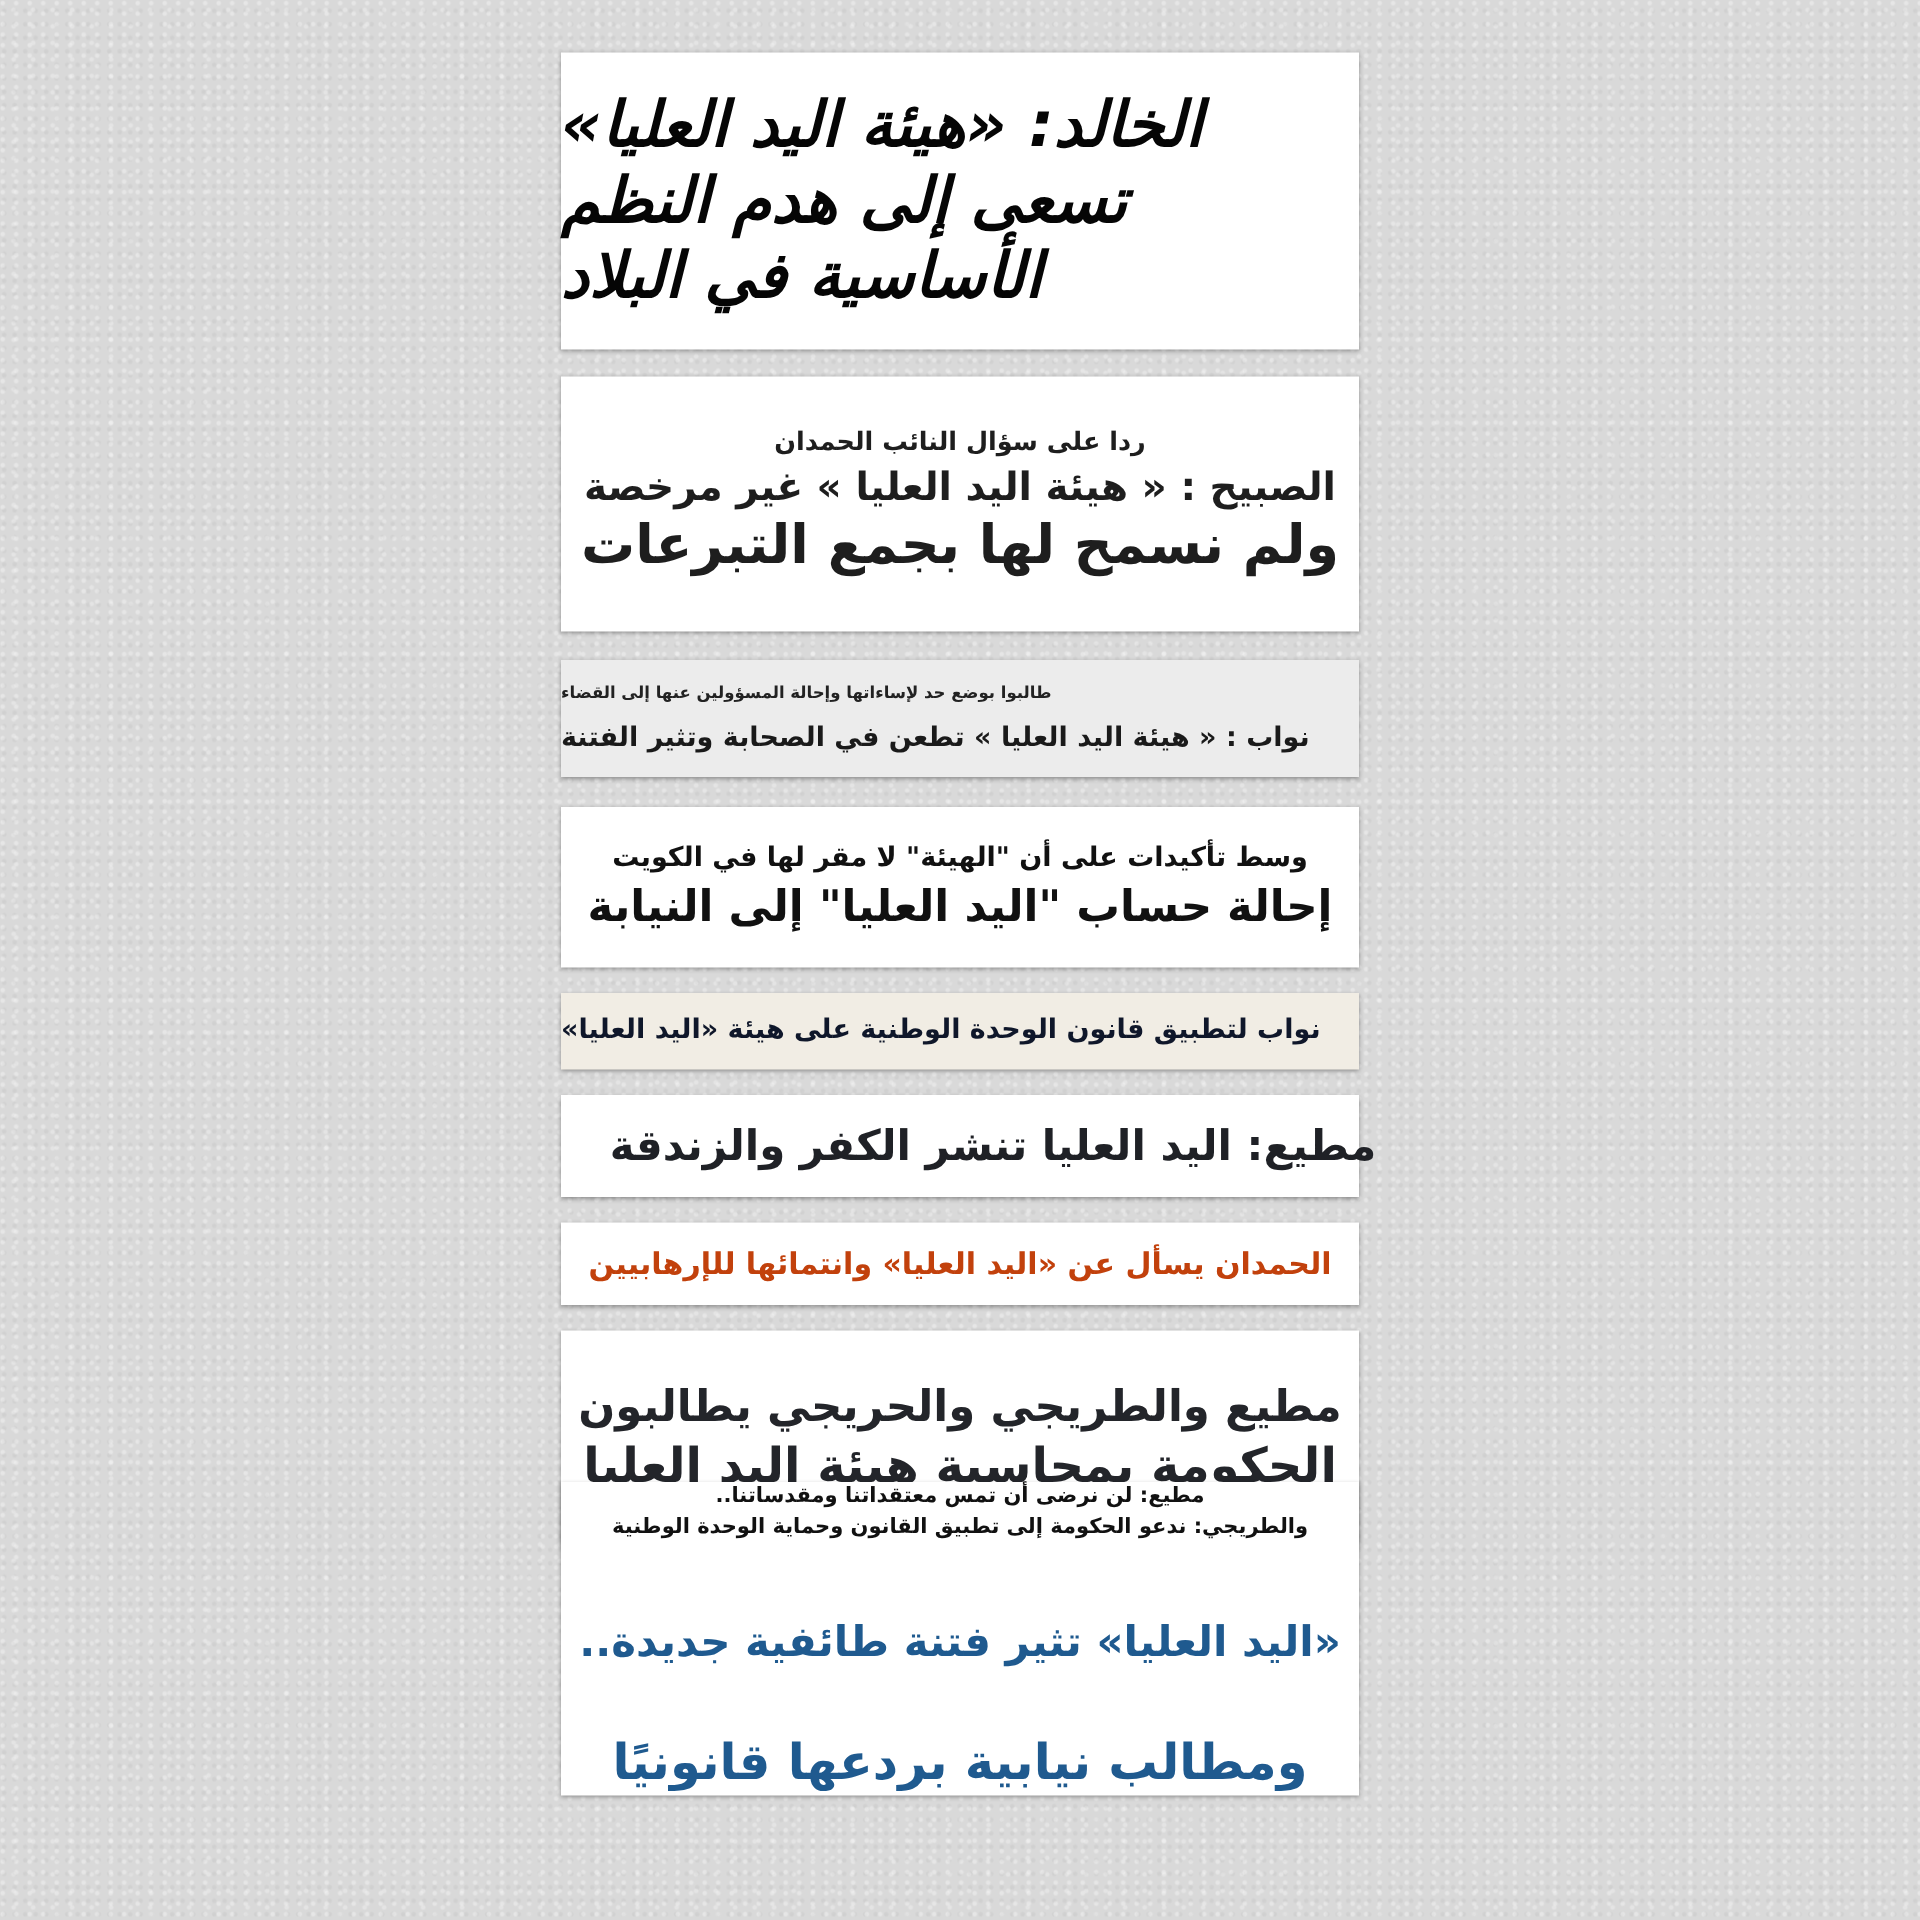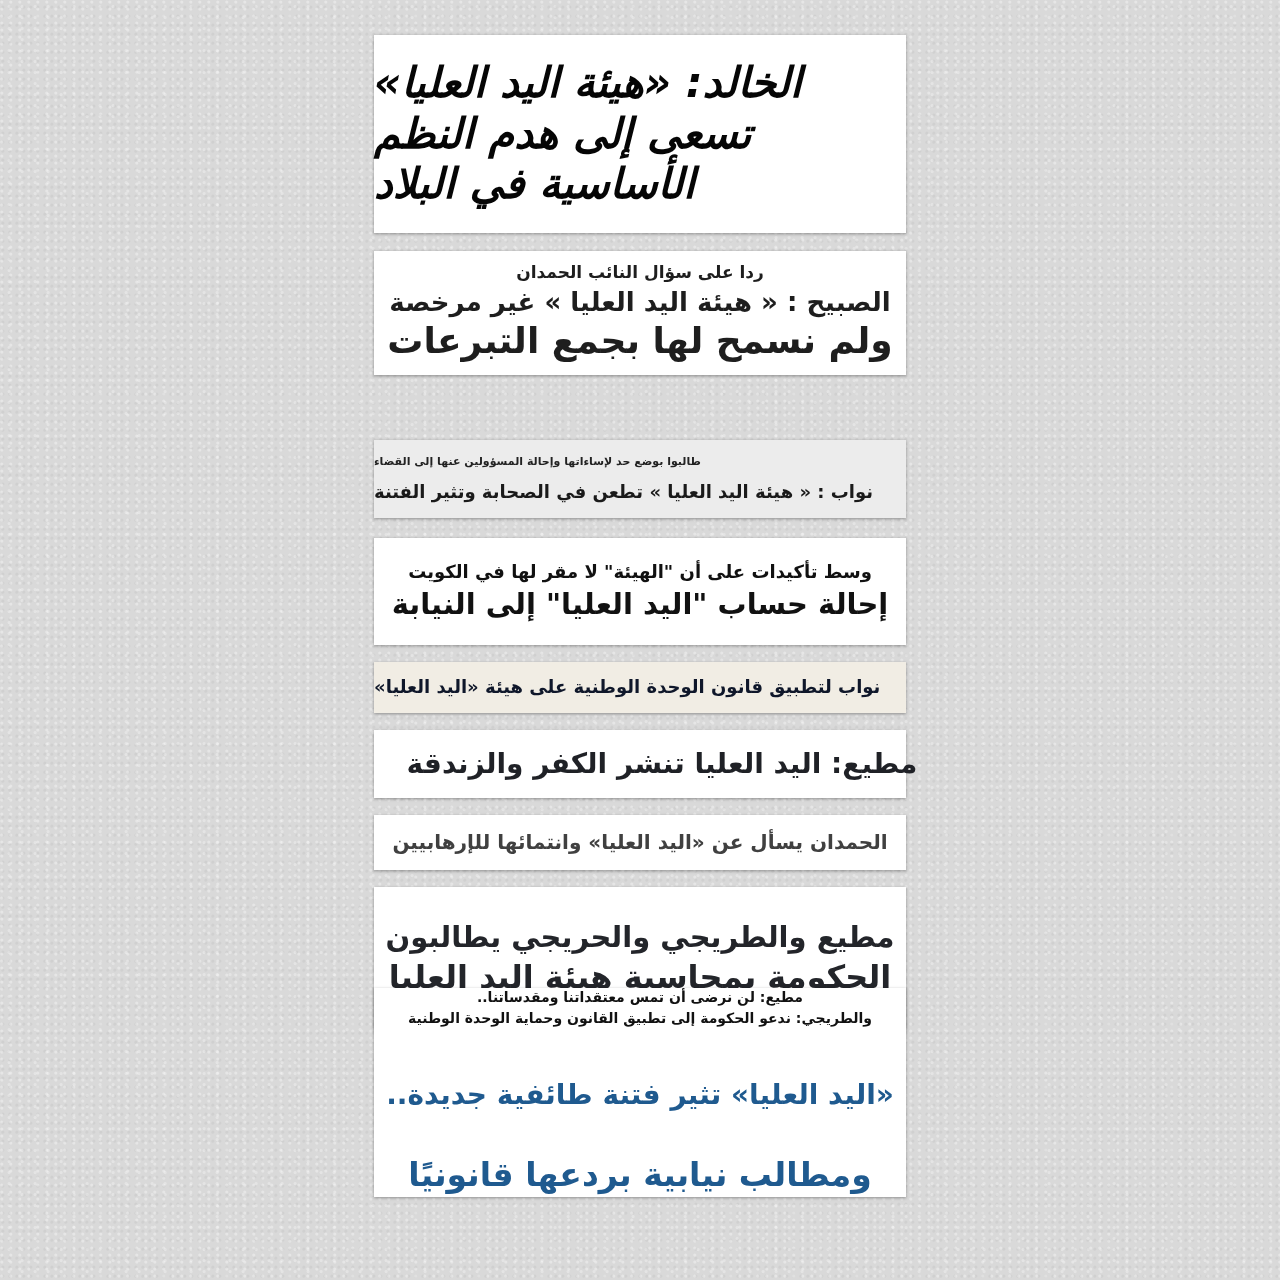--- a/index.html
+++ b/index.html
@@ -18,35 +18,35 @@
     background:#ffffff; box-shadow:0 1px 3px rgba(0,0,0,0.35);
     direction:rtl; text-align:center; color:#111;
     display:flex; flex-direction:column; justify-content:center; align-items:center;
     font-weight:bold; line-height:1.12;
   }
   .card .line { display:block; white-space:nowrap; }
   .k { font-family:"DejaVu Sans", sans-serif; font-weight:bold; letter-spacing:-1px; }
   #c1 { top:35px; height:198px; align-items:flex-end; padding-right:14px;font-style:italic; }
   #c1 .line { font-size:42px; line-height:1.2; color:#050505; }
   #c1 .line:last-child { padding-right:30px; }
-  #c2 { top:251px; height:124px; color:#1e1e1e;text-align:center; }
+  #c2 { top:251px; height:170px; color:#1e1e1e;text-align:center; }
   #c2 .sub { font-size:17px; margin-bottom:4px; }
   #c2 .line.big { font-size:36px; line-height:1.25; }
   #c3 { top:440px; height:78px; background:#ececec; align-items:flex-end; padding-right:14px; }
   #c3 .sub { font-size:11px; color:#222; margin-bottom:14px; }
   #c3 .line.big { font-size:27px; color:#1a1a1a; }
   #c4 { top:538px; height:107px; color:#111; }
   #c4 .sub { font-size:18px; margin-bottom:6px; }
   #c4 .line.big { font-size:32px; }
   #c5 { top:662px; height:51px; background:#f1ede4; align-items:flex-end; padding-right:10px; }
   #c5 .line { font-size:19px; color:#0f172a; }
   #c6 { top:730px; height:68px;padding-left:44px; }
   #c6 .line { font-size:29px; color:#1f2126; }
   #c7 { top:815px; height:55px; }
-  #c7 .line { font-size:21px; color:#404040; }
+  #c7 .line { font-size:21px; color:#c2410c; }
   #c8 { top:887px; height:143px; }
   #c8 .line { font-size:37px; line-height:1.3; color:#23252a; }
   #c9 { top:988px; height:209px; }
   #c9 .sub { font-size:14px; color:#111; line-height:1.5; }
   #c9 .line.blue { font-size:33px; color:#1f5a8f; line-height:1.35;margin-top:39px; }
   #c9 .subs { margin-bottom:8px; }
 </style>
 </head>
 <body>
 

